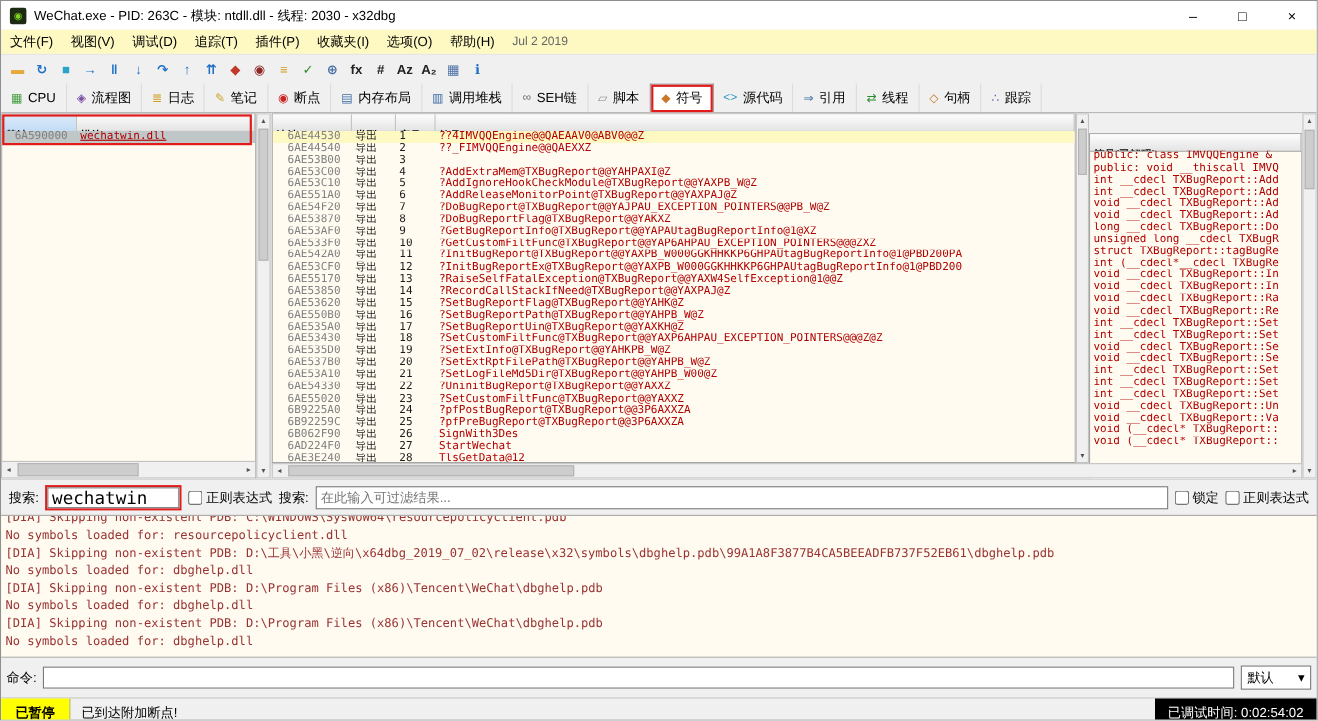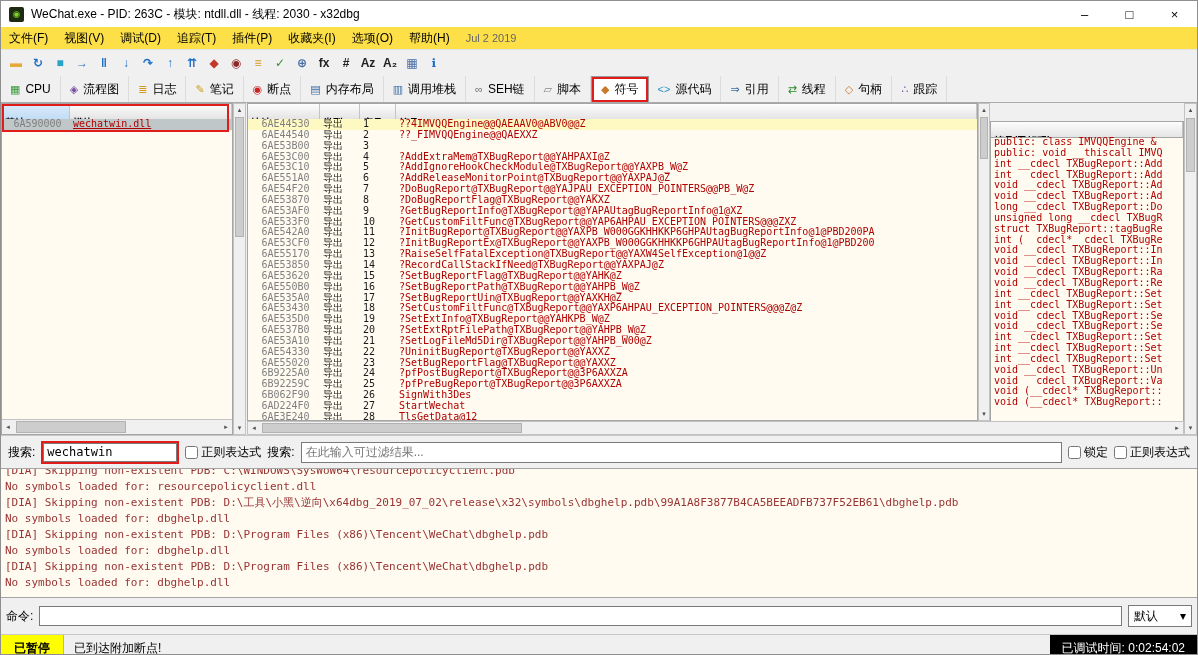--- a/index.html
+++ b/index.html
@@ -7,21 +7,21 @@
        display:flex;flex-direction:column;background:#F0F0F0;overflow:hidden;
        font-family:"Liberation Sans","DejaVu Sans",sans-serif;color:#000;}
   
   .titlebar{flex:0 0 26px;background:#FFF;display:flex;align-items:center;}
   .app-icon{width:15px;height:15px;margin:0 7px 0 8px;background:#1C2B12;color:#7ED321;
             font-size:9px;font-weight:bold;text-align:center;line-height:15px;border-radius:2px;}
   .title-text{font-size:12px;white-space:nowrap;}
   .win-controls{margin-left:auto;display:flex;height:100%;}
   .win-btn{width:45px;display:flex;align-items:center;justify-content:center;font-size:13px;}
   
-  .menubar{flex:0 0 22px;background:#fde047;display:flex;align-items:center;font-size:12px;}
+  .menubar{flex:0 0 22px;background:#fef9c3;display:flex;align-items:center;font-size:12px;}
   .menu-item{padding:2px 8px;white-space:nowrap;}
   .build-date{color:#666;font-size:11px;margin-left:8px;}
   
   .toolbar{flex:0 0 26px;background:#F0F0F0;display:flex;align-items:center;padding-left:4px;
            border-top:1px solid #E5E5E5;}
   .tool-icon{width:22px;height:20px;display:flex;align-items:center;justify-content:center;
              font-size:12px;font-weight:bold;white-space:nowrap;}
   
   .tabbar{flex:0 0 26px;background:#F0F0F0;display:flex;align-items:stretch;border-bottom:1px solid #ABABAB;}
   .tab{display:flex;align-items:center;gap:5px;padding:0 9px;font-size:12px;
@@ -67,21 +67,21 @@
   .modules-vscroll{left:232px;top:0;width:13px;height:332px;}
   .symbols-vscroll{left:977px;top:0;width:12px;height:318px;}
   .far-vscroll{left:1183px;top:0;width:13px;height:332px;}
   .main-hscroll{left:246px;top:318px;width:937px;height:14px;}
   .modules-hscroll{position:absolute;left:0;right:0;bottom:0;height:14px;display:flex;
                    justify-content:space-between;background:#F0F0F0;border-top:1px solid #C2C2C2;}
   
   .searchbar{flex:0 0 32px;background:#F0F0F0;display:flex;align-items:center;gap:6px;
              padding:0 7px;border-top:1px solid #C7C7C7;font-size:12px;}
   .red-wrap{border:2px solid #E21B1B;display:flex;}
-  .search-input{width:134px;height:19px;border:1px solid #7A7A7A;font-size:12px;padding:0 3px;
+  .search-input{width:120px;height:19px;border:1px solid #7A7A7A;font-size:16px;padding:0 3px;
                 font-family:"DejaVu Sans Mono","Liberation Mono",monospace;box-sizing:border-box;}
   .filter-input{flex:1 1 auto;height:21px;border:1px solid #7A7A7A;font-size:12px;padding:0 4px;box-sizing:border-box;}
   .cb-group{display:flex;align-items:center;gap:3px;white-space:nowrap;}
   .cb-group input{width:13px;height:13px;margin:0;}
   
   .log{flex:0 0 128px;background:#FFFBF0;border-top:1px solid #A5A5A5;border-bottom:1px solid #A5A5A5;
        overflow:hidden;font-family:"DejaVu Sans Mono","Liberation Mono",monospace;font-size:11px;
        color:#993333;padding:0 4px;}
   .log-line{height:16px;line-height:16px;white-space:nowrap;overflow:hidden;}
   .log-line:first-child{margin-top:-6px;}
@@ -382,21 +382,21 @@
           <div class="trow">
           <span class="w-addr c-addr">6AE54330</span>
           <span class="w-type c-type">导出</span>
           <span class="w-ord c-ord">22</span>
           <span class="w-sym c-sym">?UninitBugReport@TXBugReport@@YAXXZ</span>
         </div>
           <div class="trow">
           <span class="w-addr c-addr">6AE55020</span>
           <span class="w-type c-type">导出</span>
           <span class="w-ord c-ord">23</span>
-          <span class="w-sym c-sym">?SetBugReportFlag@TXBugReport@@YAXXZ</span>
+          <span class="w-sym c-sym">?SetCustomFiltFunc@TXBugReport@@YAXXZ</span>
         </div>
           <div class="trow">
           <span class="w-addr c-addr">6B9225A0</span>
           <span class="w-type c-type">导出</span>
           <span class="w-ord c-ord">24</span>
           <span class="w-sym c-sym">?pfPostBugReport@TXBugReport@@3P6AXXZA</span>
         </div>
           <div class="trow">
           <span class="w-addr c-addr">6B92259C</span>
           <span class="w-type c-type">导出</span>

